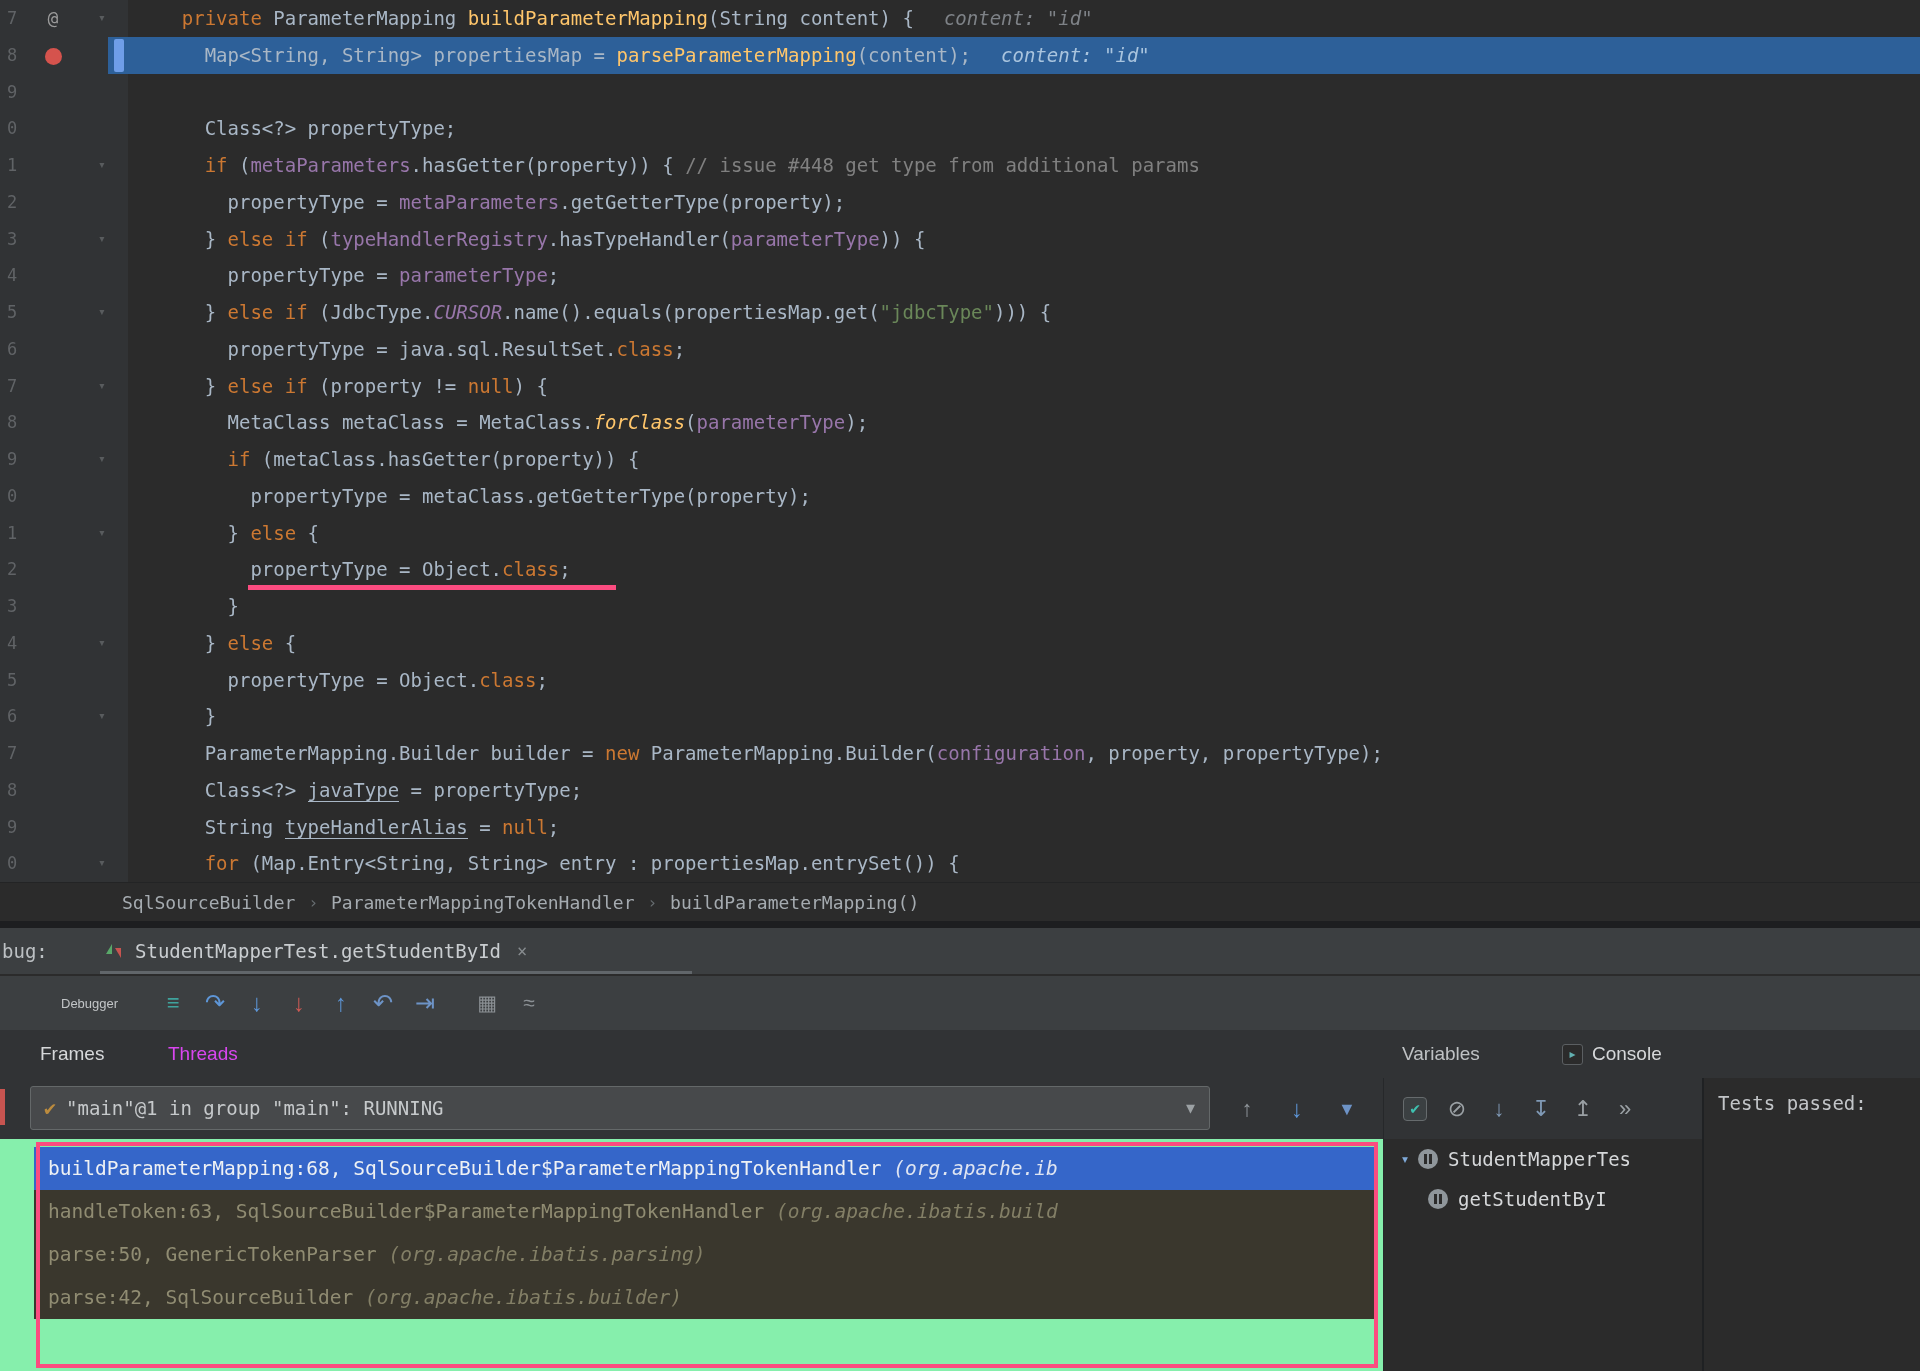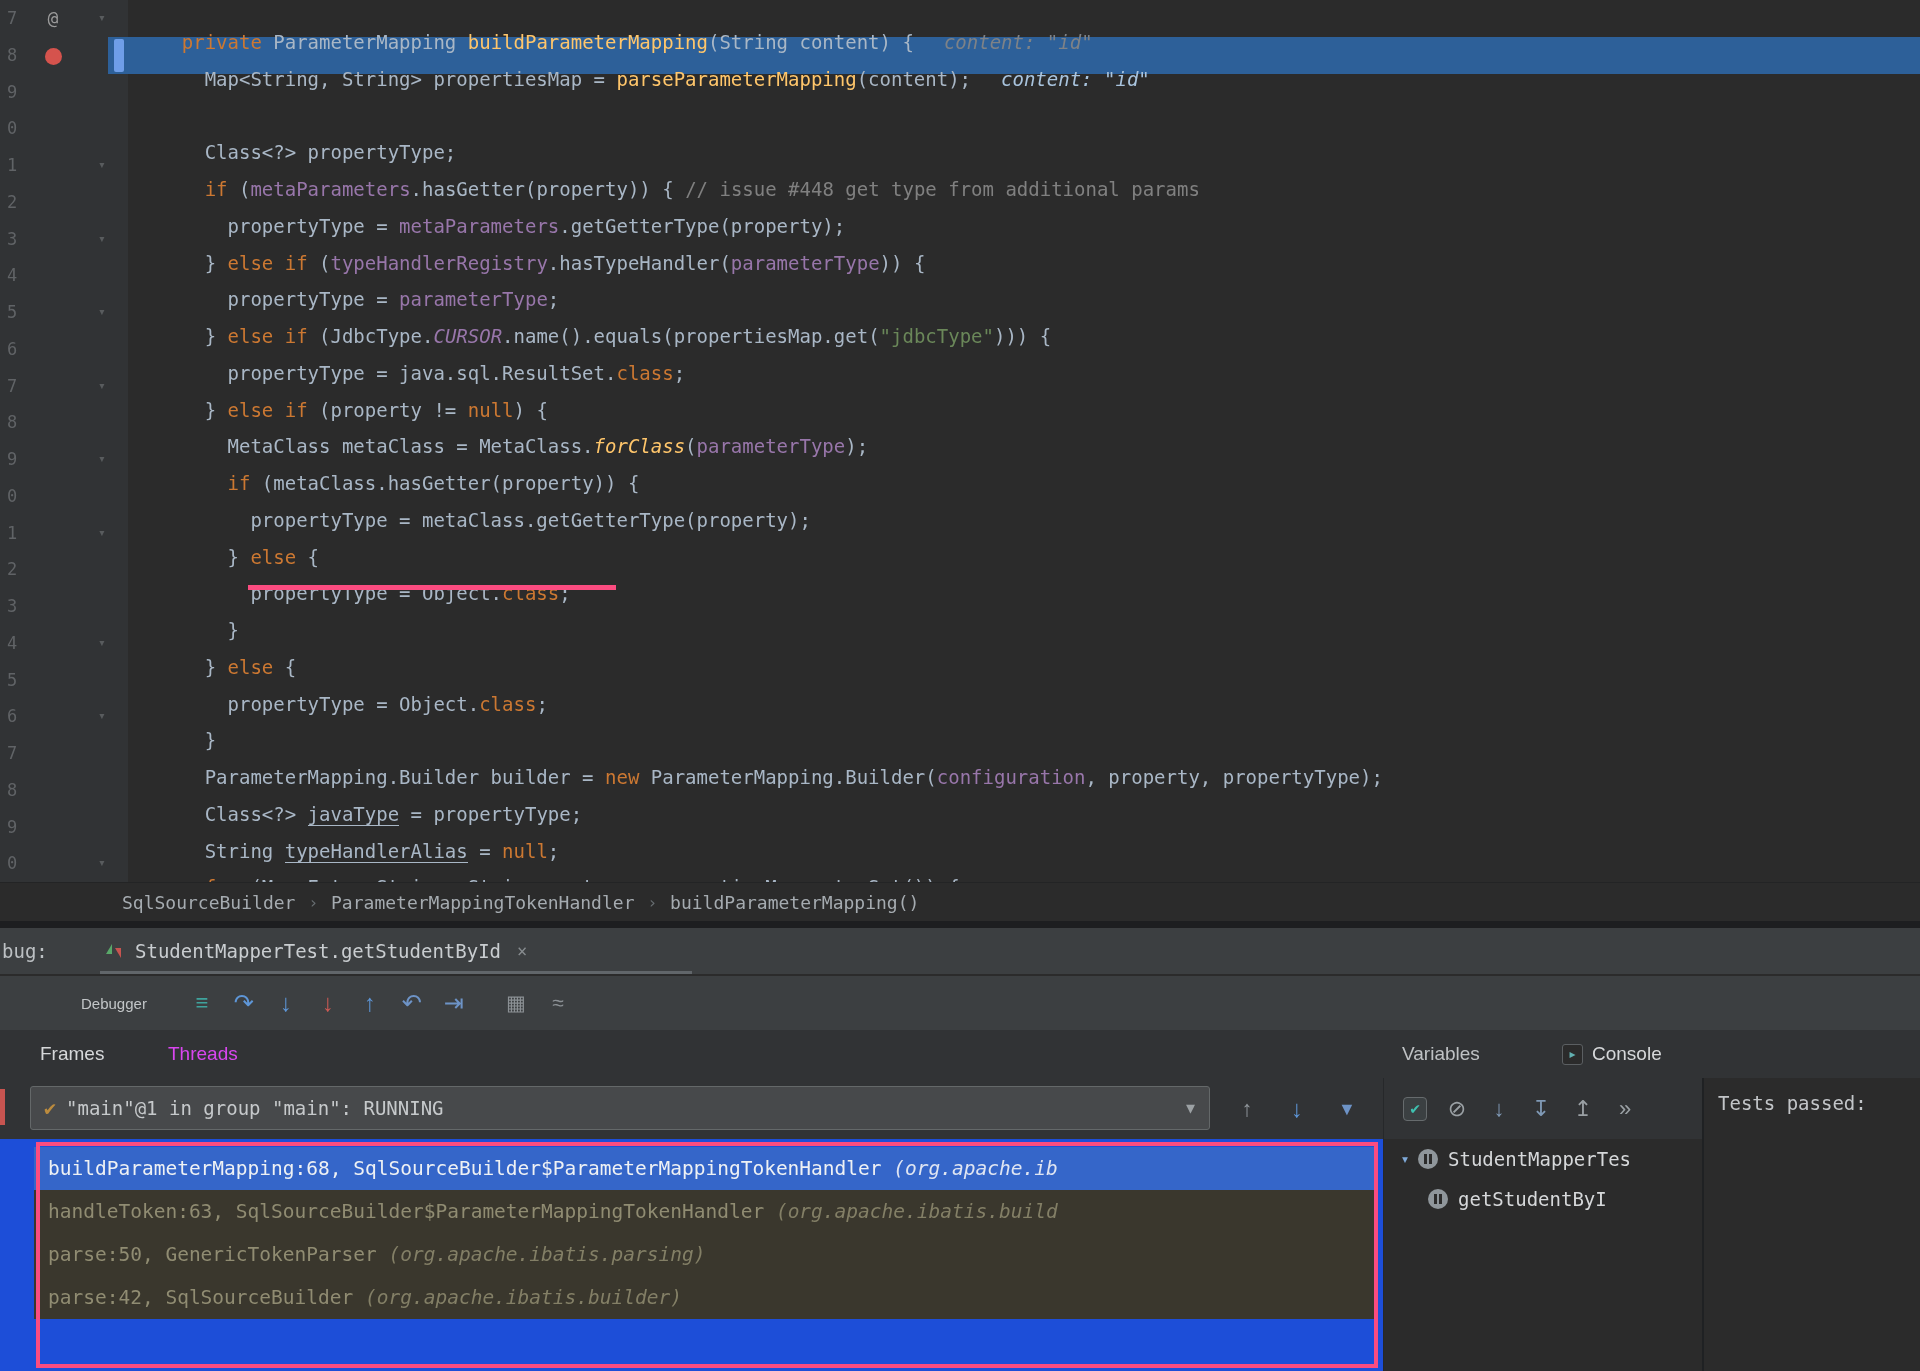--- a/index.html
+++ b/index.html
@@ -16,21 +16,21 @@
           background:var(--exec,#2d6099); z-index:0; }
   .line.exec::after { content:""; position:absolute; left:114px; width:10px; top:2px; bottom:2px;
           background:#6f9ee8; z-index:1; border-radius:2px; }
   .gutter { flex:0 0 128px; display:flex; align-items:center; position:relative; z-index:2; }
   .gutter .num { width:30px; padding-left:7px; color:#606366; font-size:17px; }
   .gutter .ico { width:46px; text-align:center; }
   .gutter .ico.at { color:#9b9b9b; font-size:18px; }
   .bp { display:inline-block; width:17px; height:17px; border-radius:50%;
         background:var(--bp,#d5534d); vertical-align:middle; }
   .gutter .fold { width:52px; text-align:center; color:#595c5e; font-size:13px; }
-  .code { position:relative; z-index:2; padding-left:8px;margin-top:24px; }
+  .code { position:relative; z-index:2; padding-left:8px; }
   .sg-d  { color:#a9b7c6; }
   .sg-k  { color:#cc7832; }
   .sg-m  { color:#ffc66b; }
   .sg-s  { color:#6a8759; }
   .sg-c  { color:#808080; }
   .sg-f  { color:#9876aa; }
   .sg-ci { color:#9876aa; font-style:italic; }
   .sg-mi { color:#ffc66b; font-style:italic; }
   .sg-u  { color:#a9b7c6; border-bottom:1px solid #a9b7c6;text-align:right; }
   .h { color:#7e8287; font-style:italic; margin-left:30px; }
@@ -52,21 +52,21 @@
   #bug-label { position:absolute; left:2px; top:50%; transform:translateY(-50%); color:#bcc0c3; }
   #debug-tab { position:absolute; left:104px; top:0; height:100%;
         display:flex; align-items:center; gap:11px; color:#c9cdd0; }
   #tab-close { color:#878c8f; font-size:17px; margin-left:5px; }
   #tab-underline { position:absolute; left:100px; bottom:0; width:592px; height:3px; background:#61666a; }
 
   #sep2 { height:2px; background:#2b2b2b; }
 
   
   #toolbar-row { height:54px; background:#3c3f41; display:flex; align-items:center; }
-  #debugger-label { margin-left:81px; font-size:15px; color:#c2c5c7; }
+  #debugger-label { margin-left:61px; font-size:13px; color:#c2c5c7; }
   #dbg-icons { display:flex; align-items:center; margin-left:34px; }
   .tool { width:42px; text-align:center; font-size:24px; line-height:42px; cursor:default; }
   .tool:nth-child(1) { font-size:22px; }
   .tool:nth-child(8) { margin-left:20px; font-size:21px; }
   .tool:nth-child(9) { font-size:21px; }
 
   
   #tabs-row { height:48px; background:#313335; position:relative; font-size:19px; }
   #tabs-row .ptab { position:absolute; top:50%; transform:translateY(-50%); }
   #tab-frames   { left:40px;  color:#d6d8da; }
@@ -87,21 +87,21 @@
         background:#47494b; border:1px solid #646869; border-radius:3px;
         display:flex; align-items:center; font-family:"DejaVu Sans Mono",monospace;
         font-size:19px; color:#c6c9cb; }
   #thread-check { color:#bb8b3e; margin:0 10px 0 13px; font-size:20px; }
   #thread-caret { margin-left:auto; margin-right:14px; color:#9ca1a4; font-size:15px; }
   #thread-icons { position:absolute; left:1222px; top:0; height:100%; display:flex; align-items:center; }
   #thread-icons .tool { width:50px; }
   #thread-icons .tool:nth-child(3) { font-size:18px; }
 
   #frames-list { position:absolute; top:61px; left:0; right:0; bottom:0;
-        background:#1d4ed8; padding:8px 0 8px 34px; overflow:hidden; }
+        background:#86efac; padding:8px 0 8px 34px; overflow:hidden; }
   .frow { width:1344px; height:43px; display:flex; align-items:center; padding-left:14px;
         font-family:"DejaVu Sans Mono",monospace; font-size:19.5px; white-space:pre;
         color:#908c72; background:#3a372d; overflow:hidden; }
   .frow .pkg { font-style:italic; color:#837f66; }
   .frow.sel { background:var(--sel,#3566c9); color:#eef1f4; }
   .frow.sel .pkg { color:#dfe5f2; }
   #pink-box { position:absolute; left:36px; top:64px; width:1342px; height:226px;
         border:4px solid var(--pink,#fb4c80); z-index:5; pointer-events:none; }
 
   #right-pane { flex:1; display:flex; }

